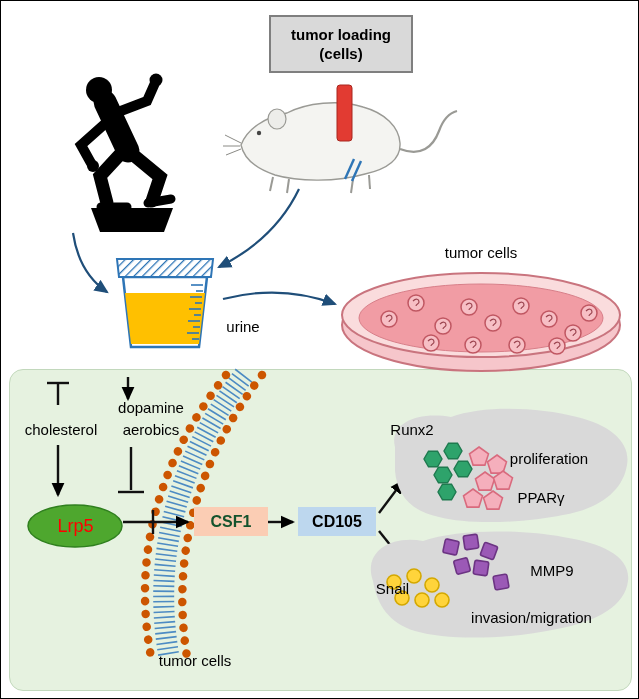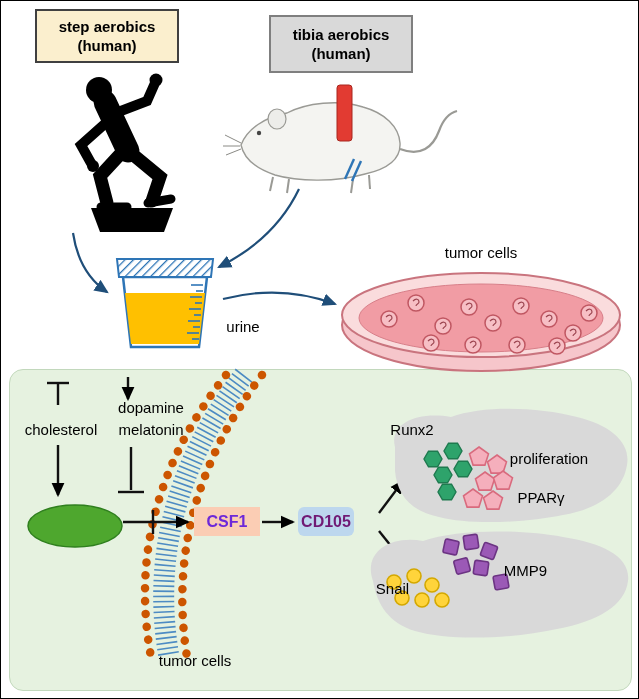--- a/index.html
+++ b/index.html
@@ -7,22 +7,22 @@
           box-sizing:border-box;overflow:hidden;font-family:"Liberation Sans",sans-serif;}
   .panel{position:absolute;left:8px;top:368px;width:621px;height:320px;background:#E6F2E0;
          border:1px solid #C2D8BC;border-radius:14px;}
   svg.art{position:absolute;left:0;top:0;}
   .label{position:absolute;font-weight:normal;color:#000;font-size:15px;line-height:1.25;text-align:center;}
   .topbox{position:absolute;display:flex;flex-direction:column;justify-content:center;align-items:center;
           font-weight:bold;font-size:15px;line-height:1.3;color:#000;text-align:center;}
   .human-box{left:34px;top:8px;width:140px;height:50px;background:#FBEFCE;border:2px solid #404040;}
   .mouse-box{left:268px;top:14px;width:140px;height:54px;background:#D9D9D9;border:2px solid #7F7F7F;}
   .chip{position:absolute;display:flex;align-items:center;justify-content:center;font-weight:bold;font-size:16px;}
-  .csf1{left:193px;top:506px;width:66px;height:29px;background:#FBCDB4;color:#6d28d9;}
-  .cd105{left:297px;top:506px;width:56px;height:29px;background:#BDD7EE;color:#701a75;border-radius:6px;}
+  .csf1{left:193px;top:506px;width:74px;height:29px;background:#FBCDB4;color:#14532d;}
+  .cd105{left:297px;top:506px;width:78px;height:29px;background:#BDD7EE;color:#000000;}
   .lrp5-label{left:28px;top:514px;width:93px;color:#FF0000;font-size:18px;}
 </style>
 </head>
 <body>
 
 <div class="canvas">
 
   <div class="panel"></div>
 
   <svg class="art" width="639" height="699" viewBox="0 0 639 699">
@@ -186,40 +186,38 @@
         <use href="#dotDef" x="393" y="581"></use>
           <use href="#dotDef" x="413" y="575"></use>
         <use href="#dotDef" x="431" y="584"></use>
           <use href="#dotDef" x="401" y="597"></use>
         <use href="#dotDef" x="421" y="599"></use>
           <use href="#dotDef" x="441" y="599"></use>
       </g>
     </g>
   </svg>
 
-  <div class="topbox human-box">
-    <div>step aerobics</div>
-    <div>(human)</div>
-  </div>
   <div class="topbox mouse-box">
-    <div>tibia aerobics</div>
-    <div>(human)</div>
+    <div>tumor loading</div>
+    <div>(cells)</div>
   </div>
 
   <div class="label" style="left:212px;top:317px;width:60px;text-align:center;">urine</div>
   <div class="label" style="left:395px;top:243px;width:170px;">tumor cells</div>
 
   <div class="label" style="left:100px;top:398px;width:100px;">dopamine</div>
   <div class="label" style="left:8px;top:420px;width:104px;">cholesterol</div>
-  <div class="label" style="left:100px;top:420px;width:100px;">melatonin</div>
-
+  <div class="label" style="left:100px;top:420px;width:100px;">aerobics</div>
+
+  <div class="label lrp5-label">Lrp5</div>
   <div class="chip csf1">CSF1</div>
   <div class="chip cd105">CD105</div>
 
   <div class="label" style="left:376px;top:420px;width:70px;">Runx2</div>
   <div class="label" style="left:487px;top:449px;width:122px;">proliferation</div>
   <div class="label" style="left:500px;top:488px;width:80px;">PPARγ</div>
 
-  <div class="label" style="left:476px;top:561px;width:70px;text-align:right;">MMP9</div>
+  <div class="label" style="left:516px;top:561px;width:70px;">MMP9</div>
   <div class="label" style="left:364px;top:579px;width:55px;">Snail</div>
+  <div class="label" style="left:448px;top:608px;width:165px;">invasion/migration</div>
 
   <div class="label" style="left:138px;top:651px;width:112px;">tumor cells</div>
 </div>
 
 </body></html>

